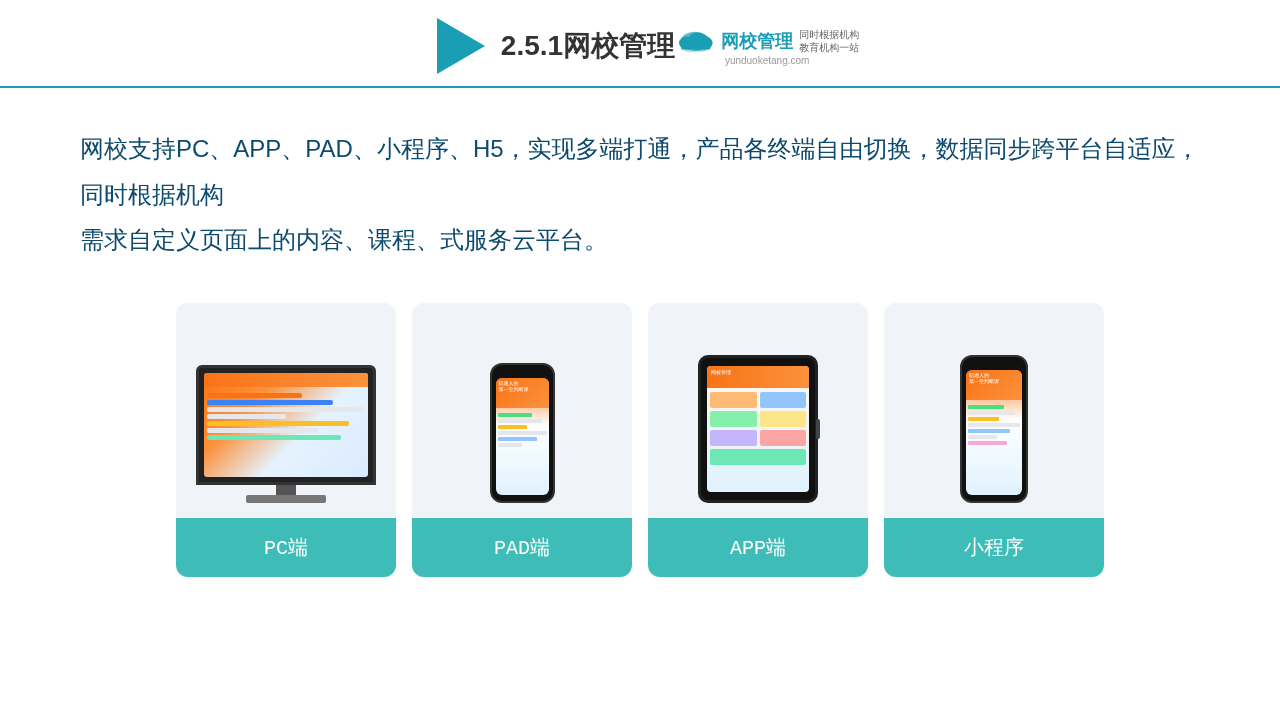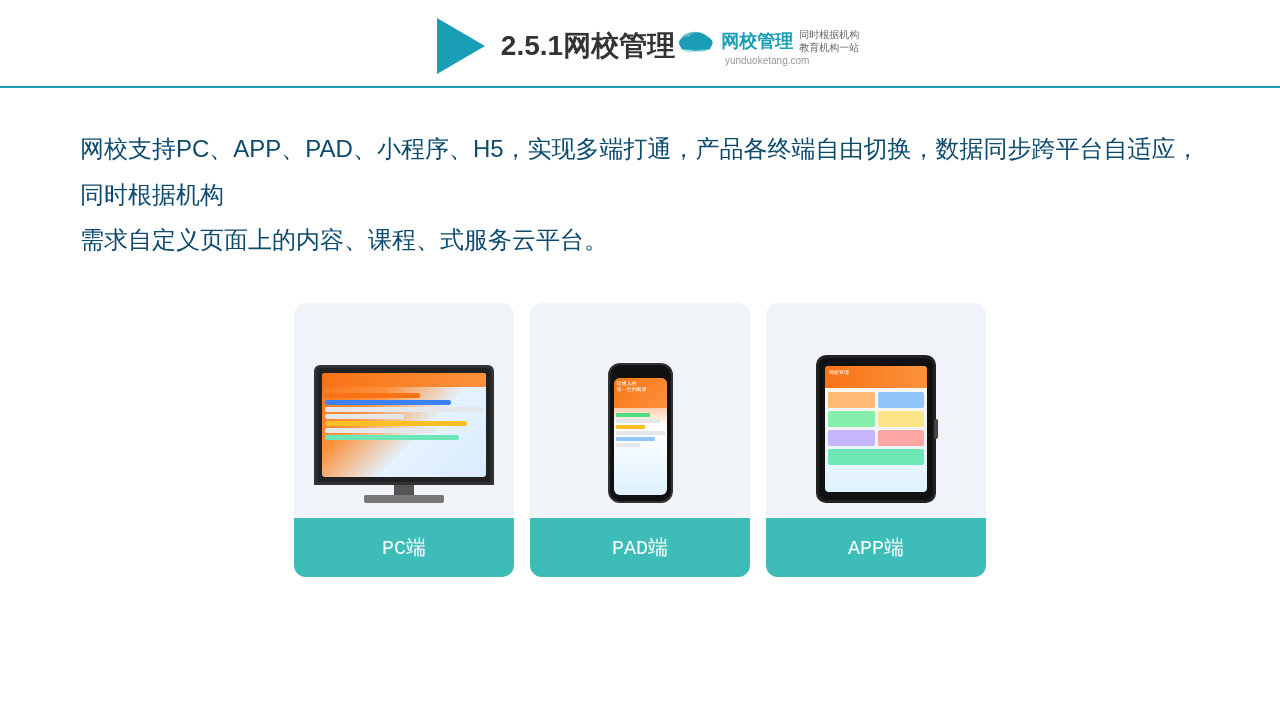--- a/index.html
+++ b/index.html
@@ -347,15 +347,37 @@
             <div class="tablet-cell" style="background:#c4b5fd"></div>
             <div class="tablet-cell" style="background:#fca5a5"></div>
             <div class="tablet-cell" style="background:#6ee7b7;grid-column:span 2"></div>
           </div>
         </div>
       </div>
     </div>
     <div class="card-label">APP端</div>
   </div>
 
+  <div class="card">
+    <div class="card-image-area">
+      <div class="phone-mockup" style="width:68px;height:148px;">
+        <div class="phone-notch"></div>
+        <div class="phone-screen">
+          <div class="phone-screen-top" style="background:linear-gradient(135deg,#f97316,#fb923c);">
+            <div style="font-size:5px;color:#fff;padding:3px 3px;line-height:1.3;">职通人的<br>第一堂判断课</div>
+          </div>
+          <div class="phone-screen-body">
+            <div class="phone-row" style="background:#4ade80;width:70%"></div>
+            <div class="phone-row" style="width:90%"></div>
+            <div class="phone-row" style="background:#fbbf24;width:60%"></div>
+            <div class="phone-row"></div>
+            <div class="phone-row" style="background:#93c5fd;width:80%"></div>
+            <div class="phone-row" style="width:55%"></div>
+            <div class="phone-row" style="background:#f9a8d4;width:75%"></div>
+          </div>
+        </div>
+      </div>
+    </div>
+    <div class="card-label">小程序</div>
+  </div>
 
 
 </div>
 
 </body></html>

